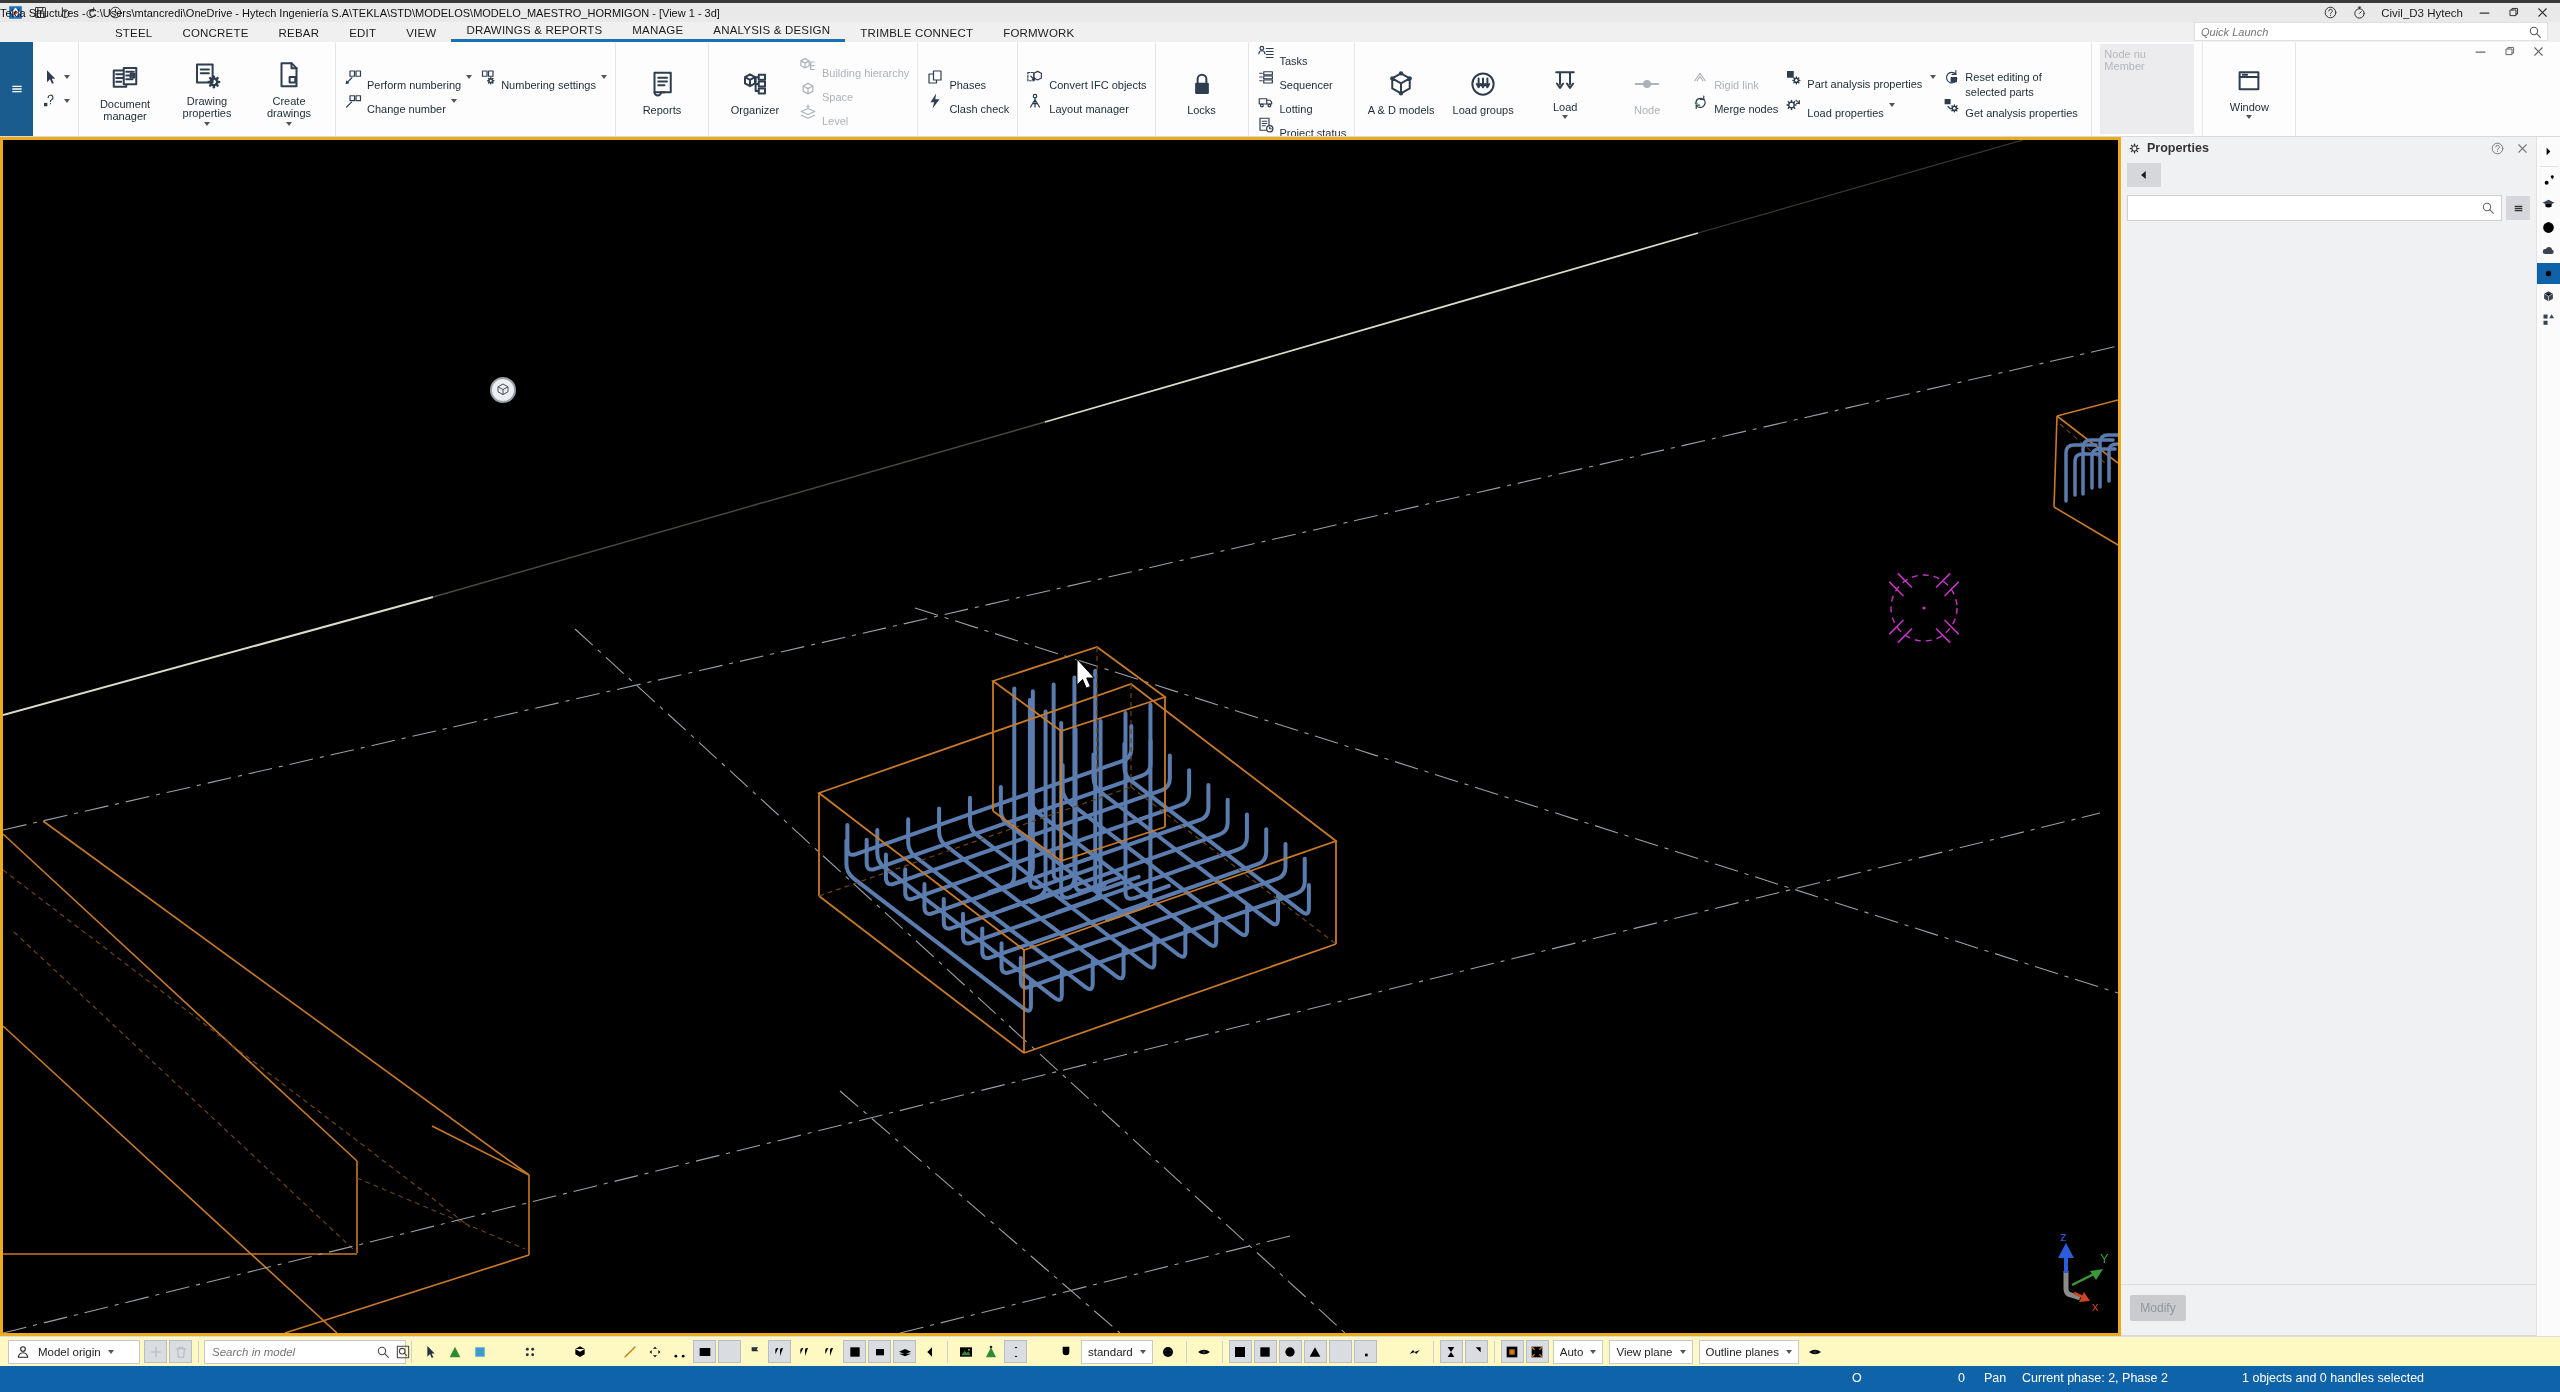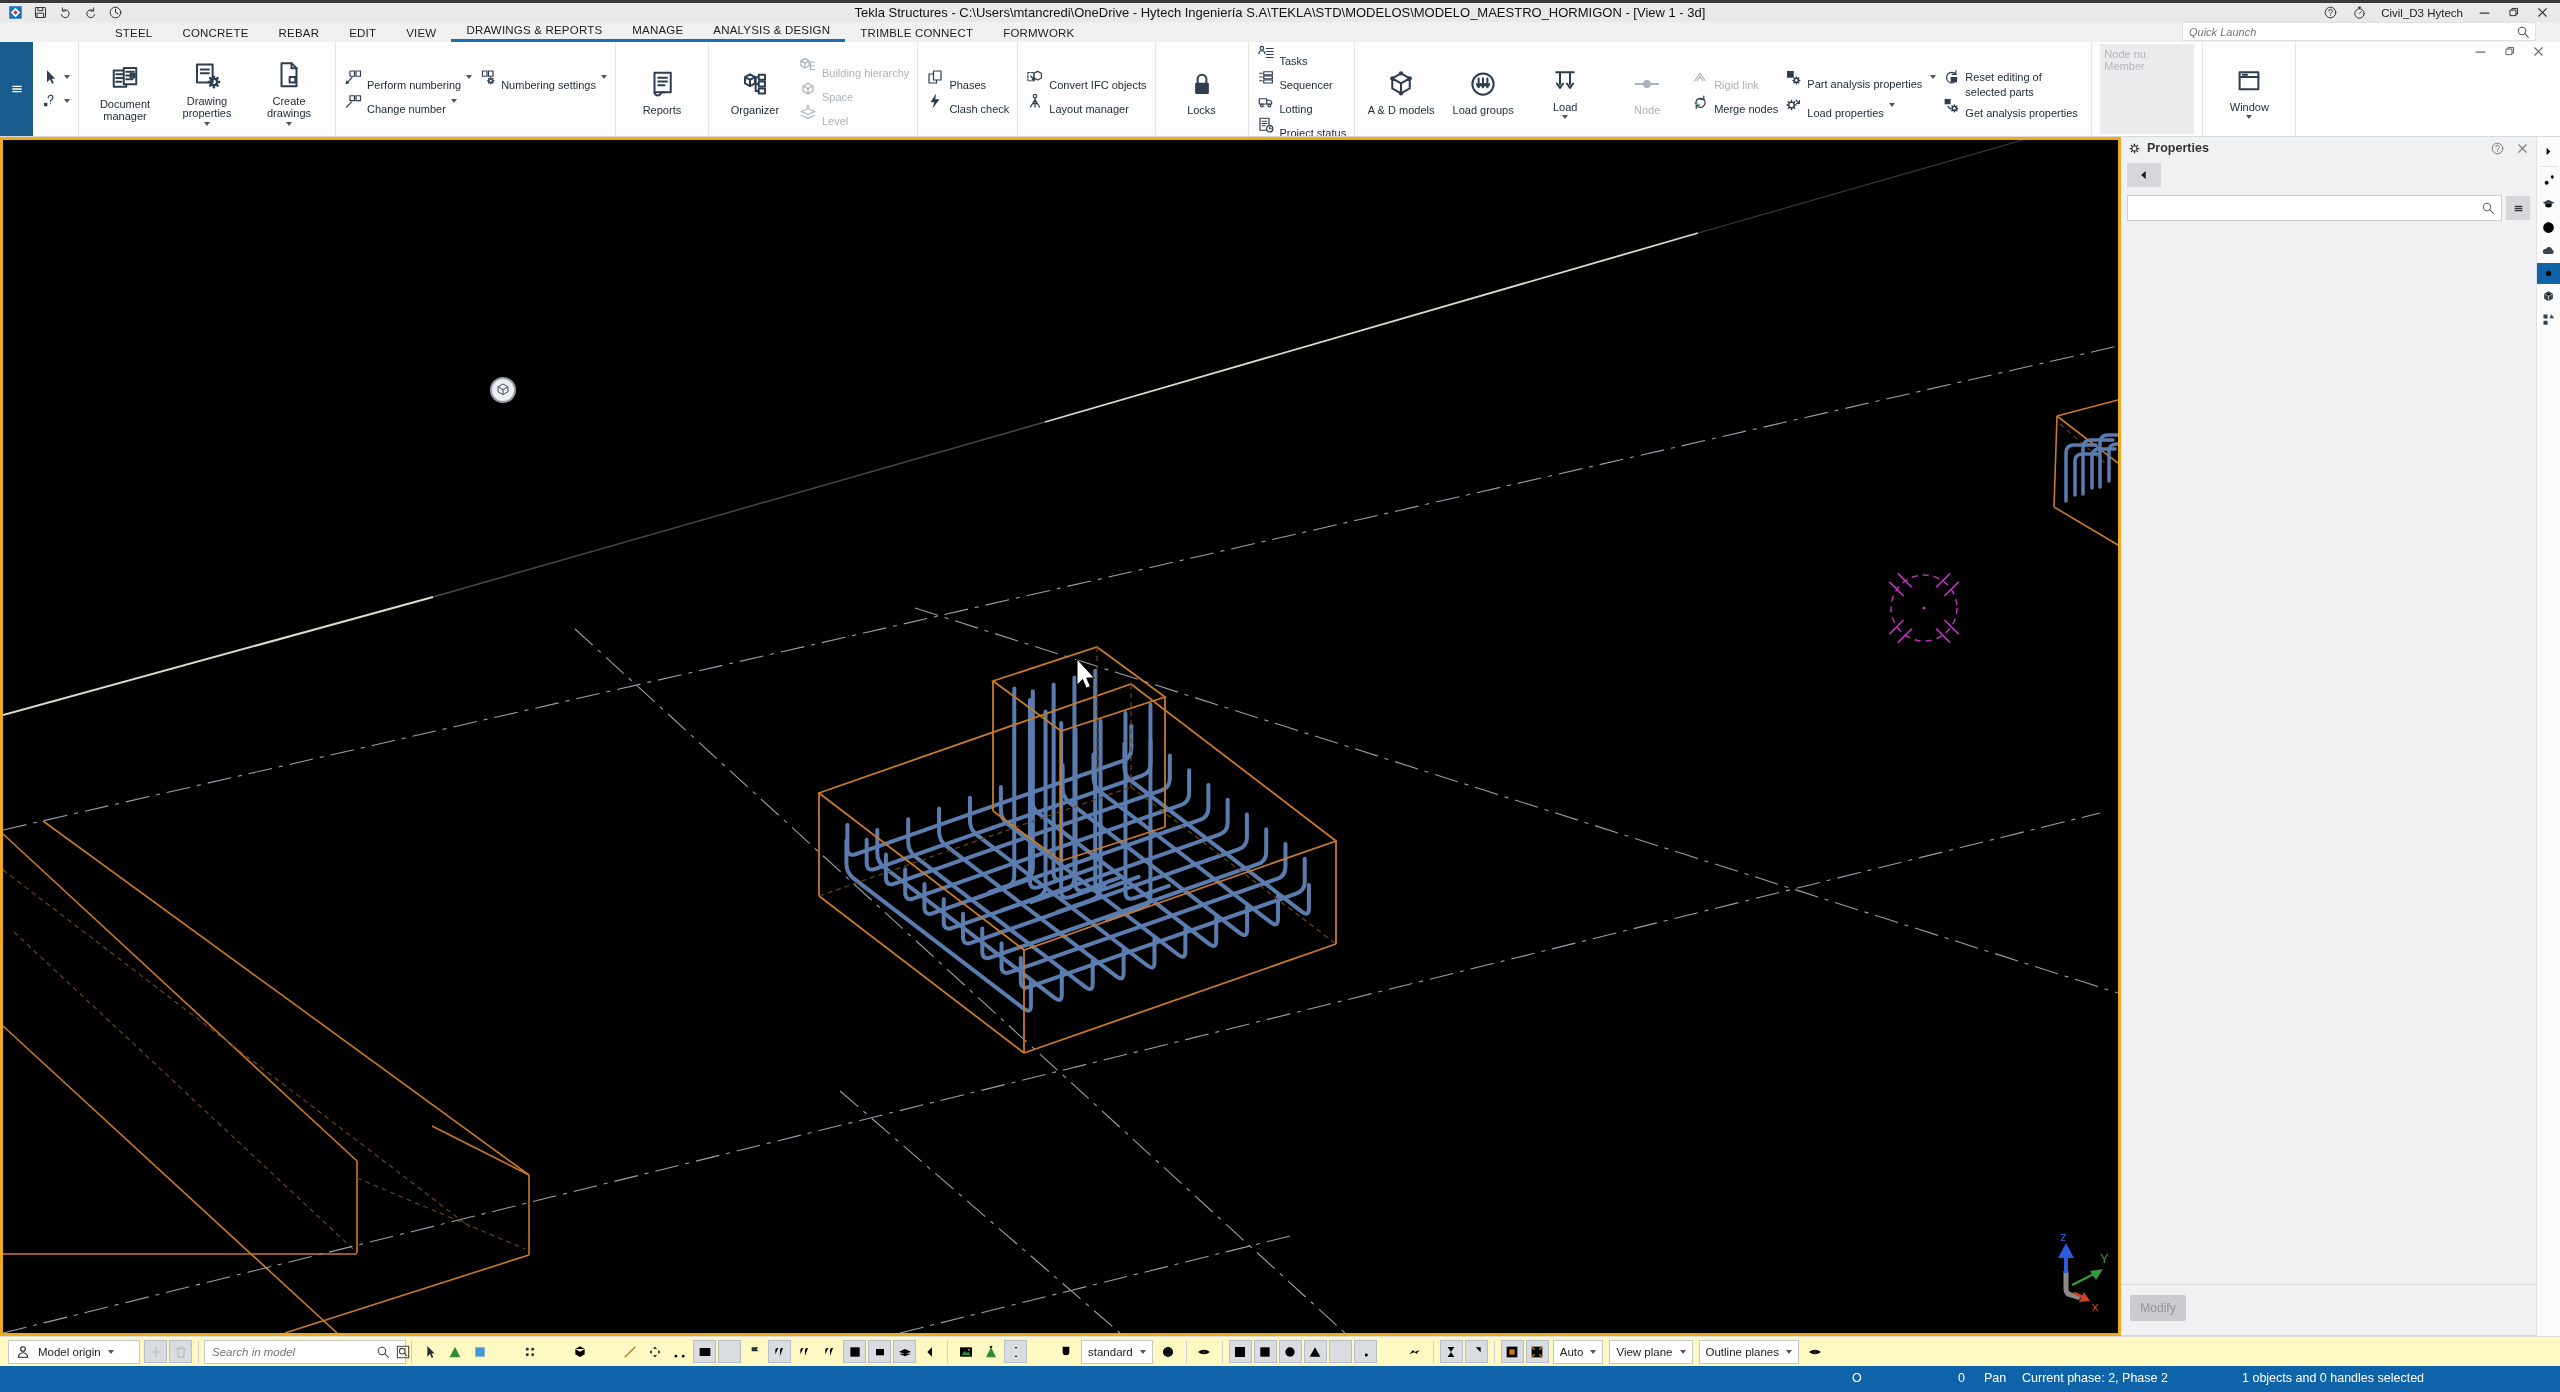--- a/index.html
+++ b/index.html
@@ -10,30 +10,30 @@
   svg{display:block;}
   .ic{display:inline-flex;align-items:center;justify-content:center;}
   .ic svg{stroke:currentColor;fill:none;stroke-width:1.6;stroke-linecap:round;stroke-linejoin:round;}
 
   
   #topedge{left:0;top:0;width:2560px;height:3px;background:#3a3a38;}
 
   
   #titlebar{left:0;top:3px;width:2560px;height:19px;background:#e9e9e9;display:flex;align-items:center;}
   #qat{display:flex;align-items:center;gap:10px;padding-left:8px;color:#333;}
-  #title{position:absolute;left:0;right:0;text-align:center;font-size:13px;color:#111;pointer-events:none;}
+  #title{position:absolute;left:0;right:0;text-align:left;font-size:11px;color:#111;pointer-events:none;}
   #tbright{margin-left:auto;display:flex;align-items:center;gap:14px;padding-right:10px;color:#333;}
   #tbright .uname{font-size:11.5px;color:#222;}
 
   
   #menurow{left:0;top:22px;width:2560px;height:20px;background:#f0f0f0;display:flex;align-items:flex-end;}
   #tabs{display:flex;align-items:flex-end;margin-left:100px;height:20px;}
   .tab{padding:2px 15px 3px 15px;font-size:11.5px;color:#1d1d1d;letter-spacing:.2px;cursor:default;}
   #tabs .activegrp{display:flex;border-bottom:3px solid #1a6fb5;}
-  #qlbox{margin-left:auto;margin-right:24px;margin-bottom:1px;width:352px;height:17px;background:#fff;border:1px solid #e0e0e0;display:flex;align-items:center;}
+  #qlbox{margin-left:auto;margin-right:12px;margin-bottom:1px;width:352px;height:17px;background:#fff;border:1px solid #e0e0e0;display:flex;align-items:center;}
   #qlbox input{flex:1;border:0;outline:0;font-style:italic;font-size:11px;color:#777;padding:0 6px;background:transparent;font-family:inherit;}
   #qlbox .ic{color:#555;margin-right:4px;}
 
   
   #ribbon{left:0;top:42px;width:2560px;height:94px;background:#fdfdfe;display:flex;align-items:stretch;}
   #ribbonhamb{width:33px;background:#1b5c8f;display:flex;align-items:center;justify-content:center;color:#fff;flex:0 0 auto;}
   .rgroup{display:flex;align-items:stretch;border-right:1px solid #e6e6e6;padding:2px 8px;gap:6px;}
   .rcol{display:flex;flex-direction:column;justify-content:center;gap:2px;}
   .rbig{width:76px;display:flex;flex-direction:column;align-items:center;justify-content:flex-start;padding-top:5px;color:#2f3e4e;cursor:default;}
   .rbig .ic{height:34px;}

